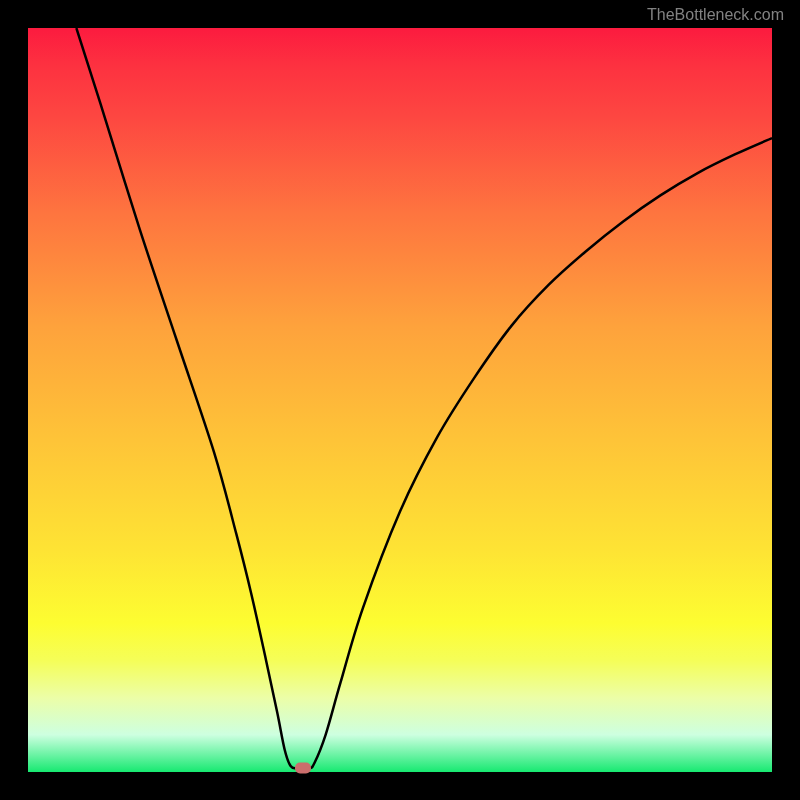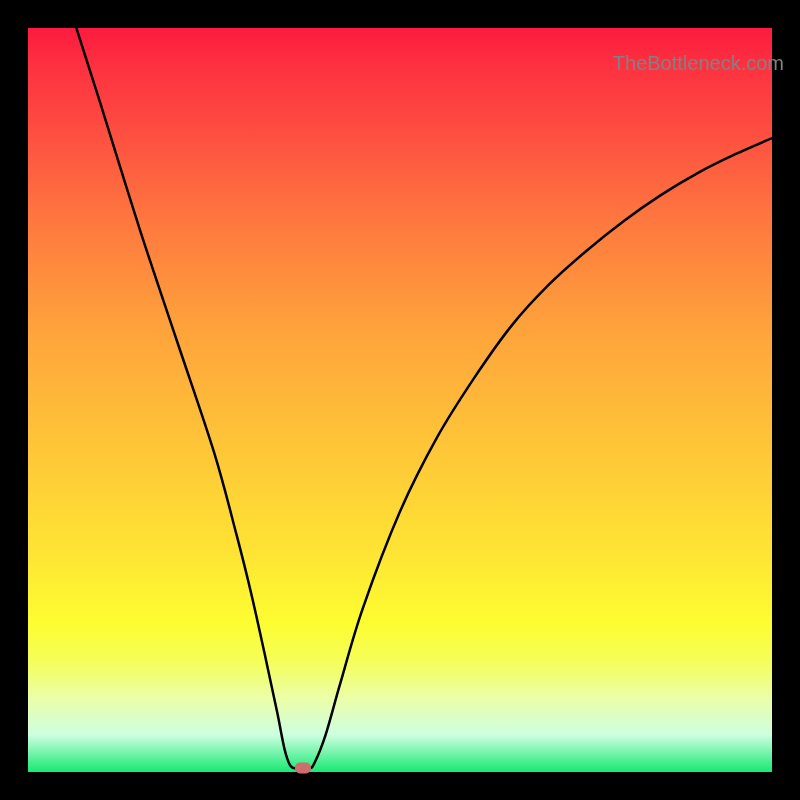--- a/index.html
+++ b/index.html
@@ -33,24 +33,23 @@
         #ecfea7 90%,
         #cdffe0 95%,
         #17e971 100%
       );
     }
     .watermark {
       position: absolute;
       top: 6px;
       right: 16px;
       color: #828282;
-      font-size: 20px;
+      font-size: 16px;
       font-weight: 500;
       z-index: 10;
-      margin-top: 46px;
     }
     .curve-svg {
       position: absolute;
       top: 0;
       left: 0;
       width: 100%;
       height: 100%;
     }
     .marker {
       position: absolute;

